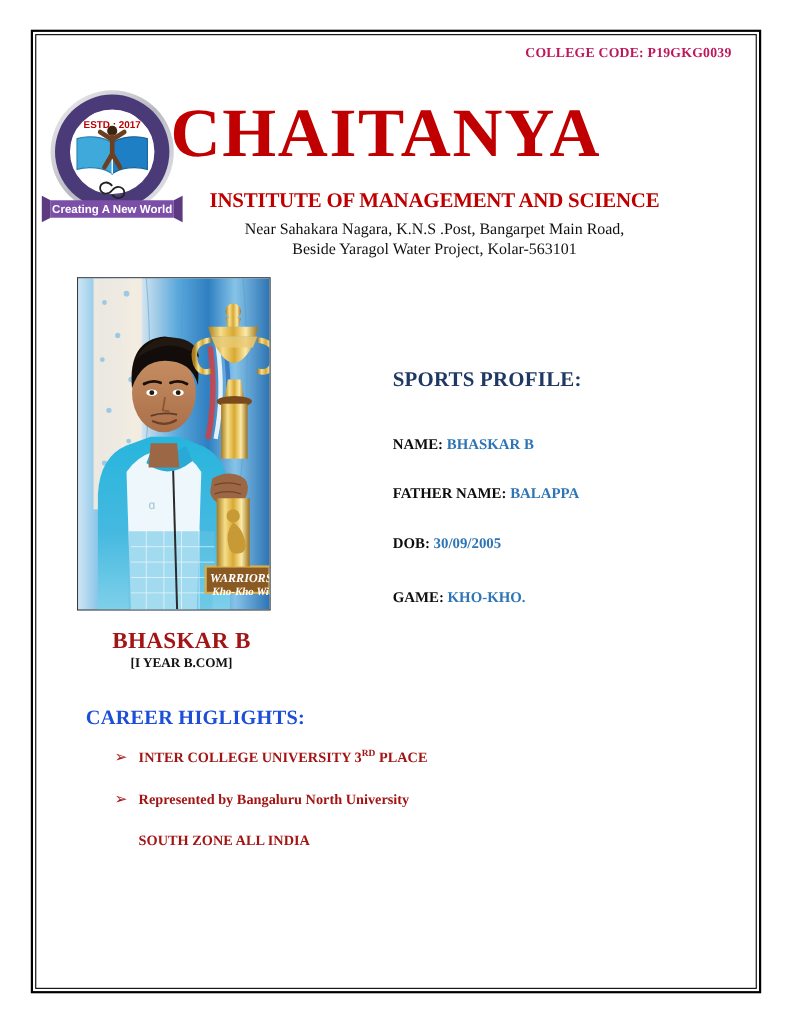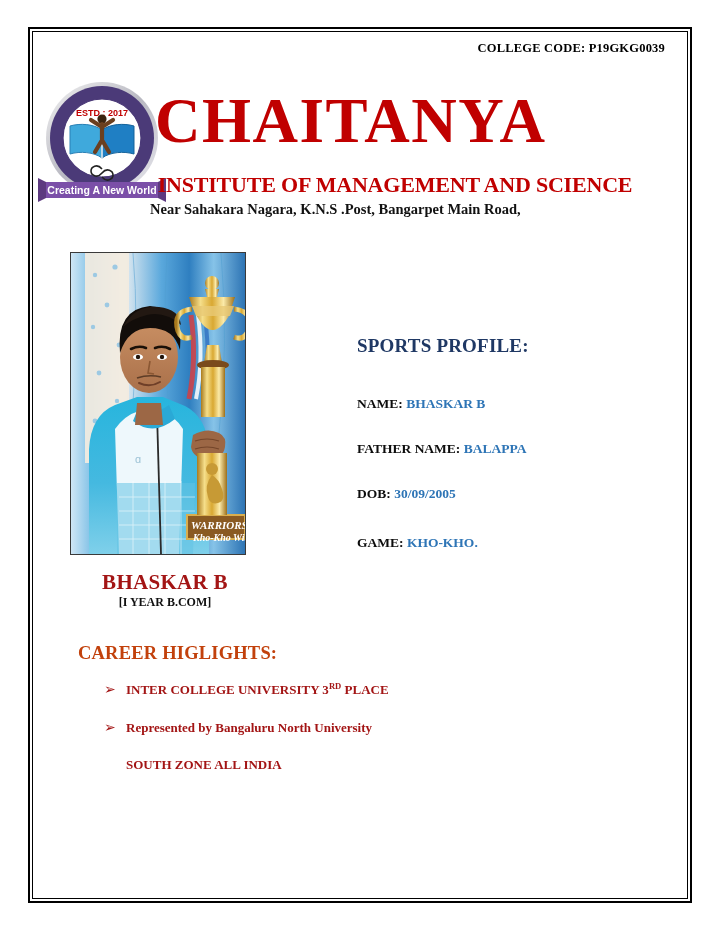--- a/index.html
+++ b/index.html
@@ -44,21 +44,21 @@
   }
 
   
   .college-code {
     position: absolute;
     right: 55px;
     top: 41px;
     font-size: 12.5px;
     font-weight: bold;
     letter-spacing: 0.2px;
-    color: #000000;
+    color: #be185d;
     white-space: nowrap;
   }
 
   
   .logo-wrap {
     position: absolute;
     left: 36px;
     top: 78px;
     width: 132px;
     height: 128px;
@@ -79,32 +79,33 @@
     letter-spacing: 1.5px;
     font-family: "Liberation Serif", "DejaVu Serif", serif;
   }
   .lh-sub {
     position: absolute;
     left: 150px;
     top: 172px;
     width: 490px;
     text-align: center;
     color: #C00000;
-    font-size: 22px;
+    font-size: 19px;
     font-weight: bold;
     letter-spacing: -0.2px;
     white-space: nowrap;
   }
   .lh-addr1, .lh-addr2 {
     position: absolute;
     left: 150px;
     width: 490px;
+    text-align: center;
     color: #111111;
     font-size: 14.5px;
-    font-weight: bold;
+    font-weight: normal;
   }
   .lh-addr1 { top: 201px; }
   .lh-addr2 { top: 219px; }
 
   
   .photo-frame {
     position: absolute;
     left: 70px;
     top: 252px;
     width: 176px;
@@ -161,21 +162,21 @@
   #sp-row-0 { top: 396px; }
   #sp-row-1 { top: 441px; }
   #sp-row-2 { top: 486px; }
   #sp-row-3 { top: 535px; }
 
   
   .ch-heading {
     position: absolute;
     left: 78px;
     top: 643px;
-    color: #c2410c;
+    color: #1d4ed8;
     font-size: 18.5px;
     font-weight: bold;
     letter-spacing: 0.2px;
   }
   .ch-item {
     position: absolute;
     left: 104px;
     font-size: 13px;
     font-weight: bold;
     color: #A31515;
@@ -241,20 +242,21 @@
       <path d="M 10,104 L 122,104 L 122,120 L 10,120 Z" fill="#7B4FA8"></path>
       <path d="M 10,104 L 2,100 L 2,124 L 10,120 Z" fill="#5d3a80"></path>
       <path d="M 122,104 L 130,100 L 130,124 L 122,120 Z" fill="#5d3a80"></path>
       <text x="66" y="116" text-anchor="middle" font-family="'Liberation Sans', sans-serif" font-size="10.5" font-weight="bold" fill="#ffffff">Creating A New World</text>
     </svg>
   </div>
 
   <div class="lh-title">CHAITANYA</div>
   <div class="lh-sub">INSTITUTE OF MANAGEMENT AND SCIENCE</div>
   <div class="lh-addr1">Near Sahakara Nagara, K.N.S .Post, Bangarpet Main Road,</div>
+  <div class="lh-addr2">Beside Yaragol Water Project, Kolar-563101</div>
 
   <div class="photo-frame">
     <svg class="photo-svg" width="174" height="301" viewBox="0 0 174 301">
       <defs>
         <linearGradient id="curtain" x1="0" y1="0" x2="1" y2="0">
           <stop offset="0" stop-color="#cfe6f5"></stop>
           <stop offset="0.12" stop-color="#7fc0e6"></stop>
           <stop offset="0.3" stop-color="#e8eef2"></stop>
           <stop offset="0.52" stop-color="#5aa8dc"></stop>
           <stop offset="0.68" stop-color="#2f7fc0"></stop>

